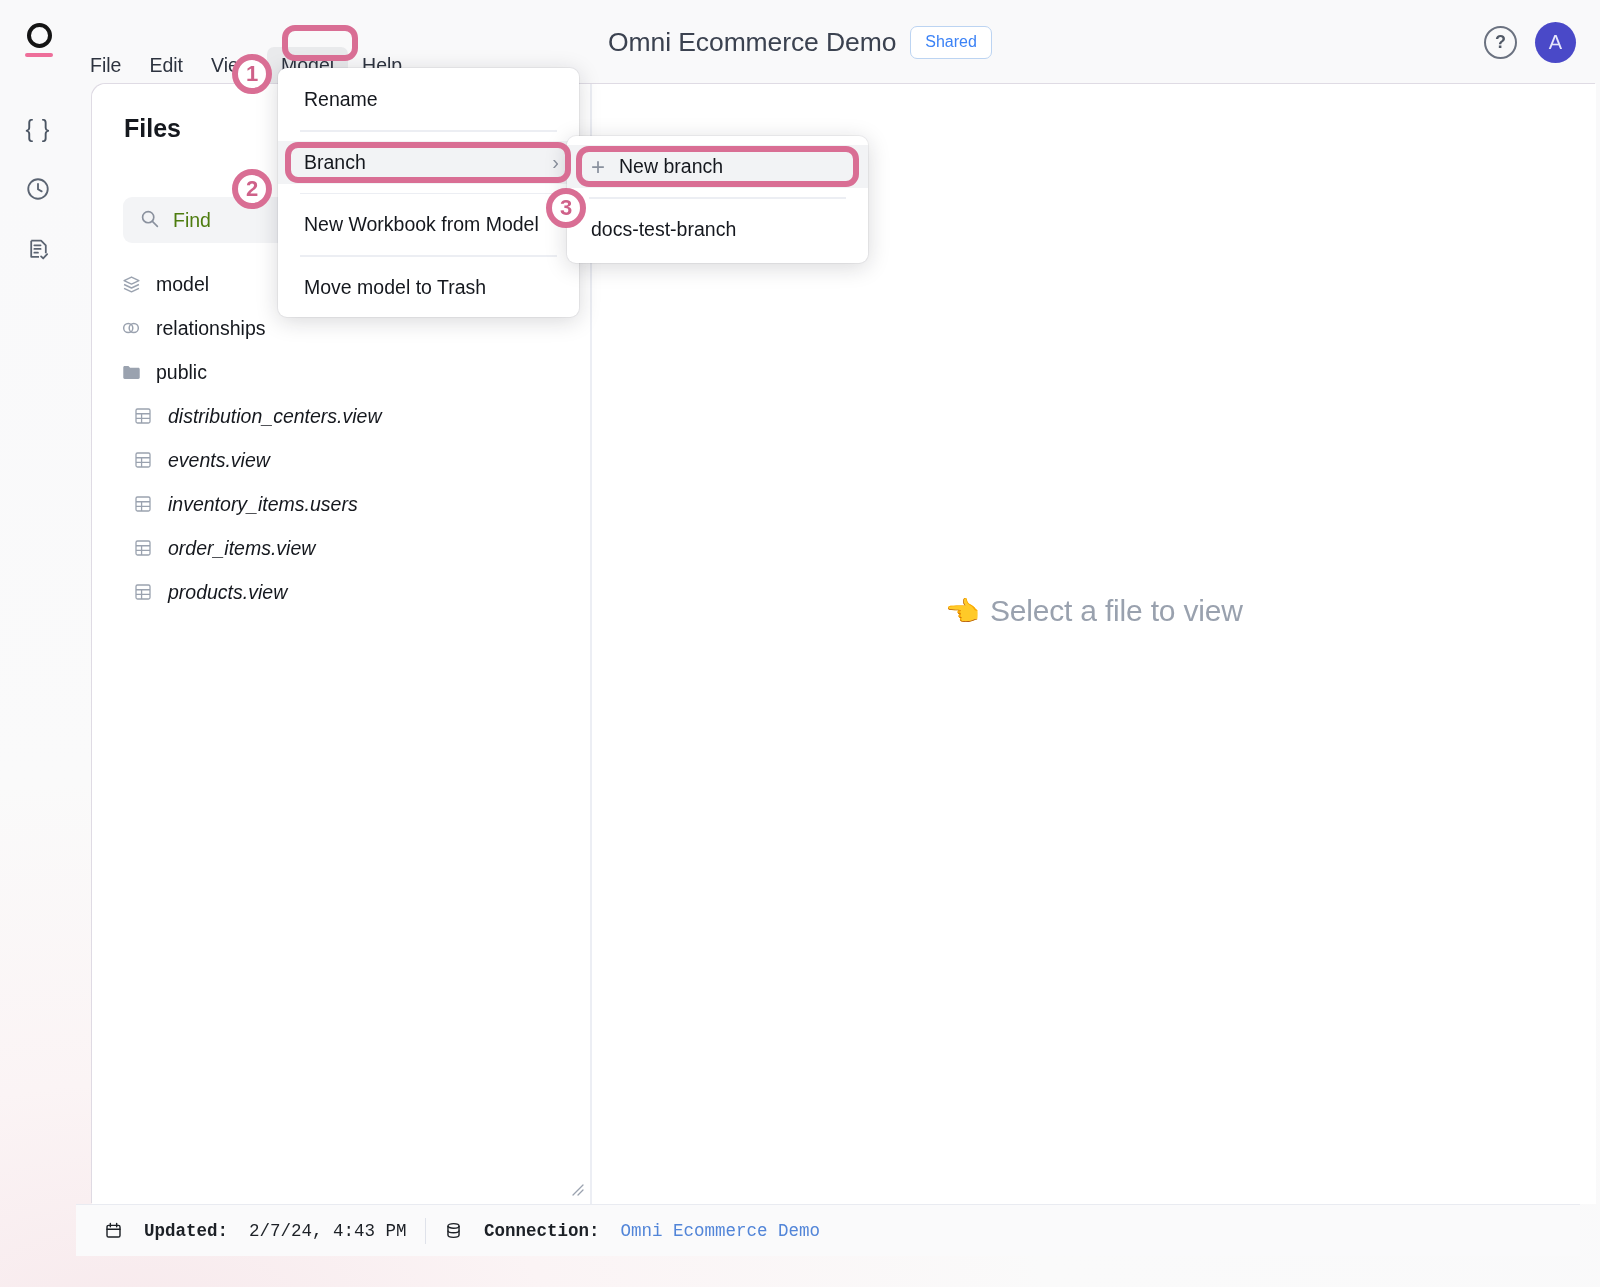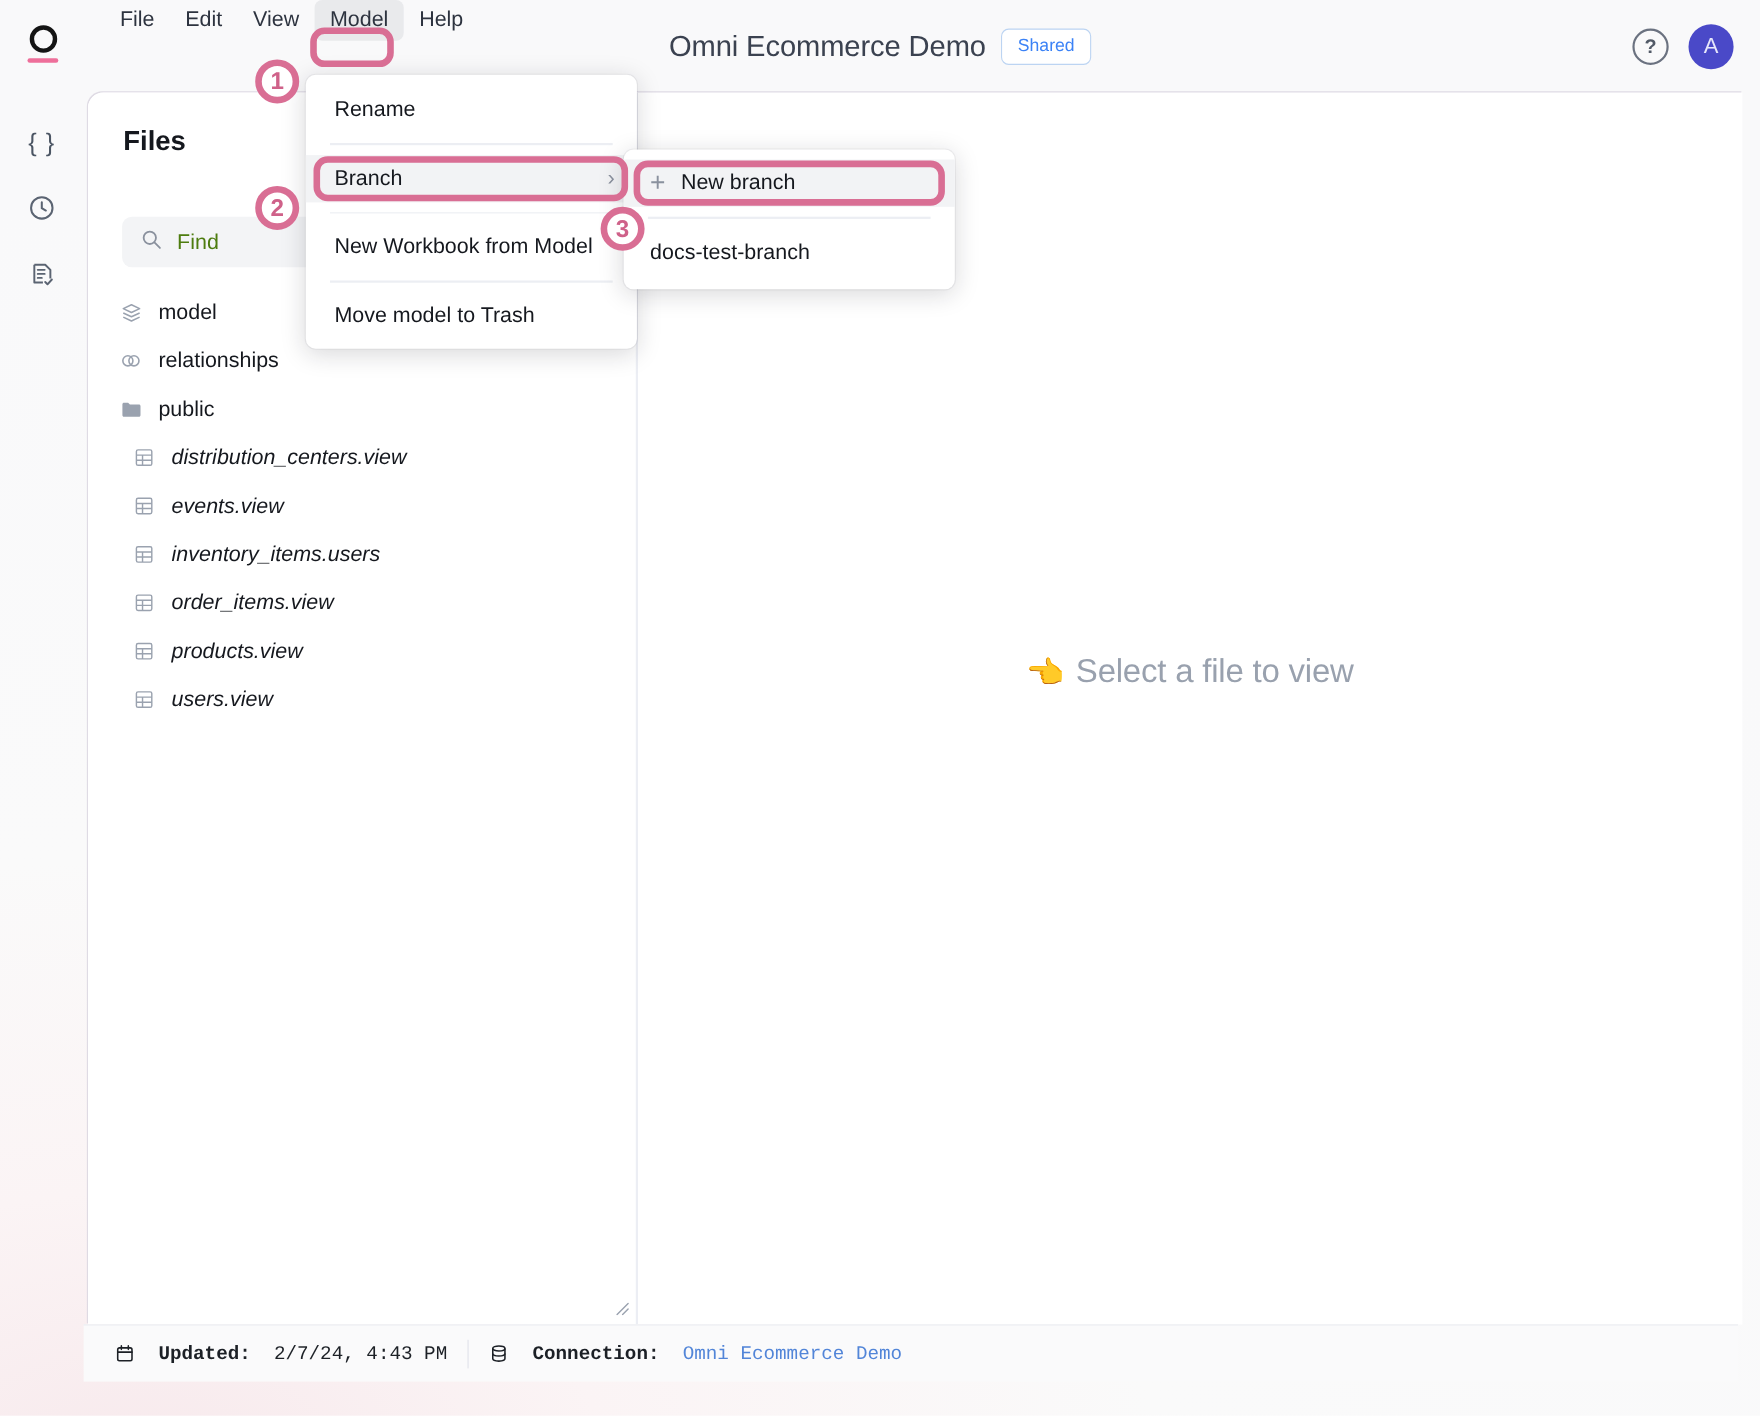--- a/index.html
+++ b/index.html
@@ -40,24 +40,24 @@
   }
   #logo .bar {
     width: 28px; height: 4px;
     background: #ee6f9a;
     border-radius: 2px;
     margin: 5px auto 0 auto;
   }
 
   #menus {
     position: absolute;
-    left: 95px; top: 0;
+    left: 76px; top: 0;
     height: 84px;
     display: flex;
-    align-items: flex-start;
+    align-items: flex-end;
     gap: 0px;
   }
   .menu-item {
     font-size: 19.5px;
     color: #2d333f;
     padding: 7px 14px;
     border-radius: 7px;
     cursor: default;
     white-space: nowrap;
   }
@@ -150,21 +150,21 @@
   .rail-braces {
     font-size: 23px;
     color: #4b5563;
     letter-spacing: 1px;
     font-family: "Liberation Sans", sans-serif;
   }
 
   
   #window {
     position: absolute;
-    left: 80px; top: 84px;
+    left: 92px; top: 84px;
     width: 1504px;
     height: 1120px;
     background: #ffffff;
     border-top-left-radius: 14px;
     box-shadow: -1px -1px 0 0 rgba(220,215,225,0.9);
     overflow: hidden;
     display: flex;
   }
 
   
@@ -502,29 +502,20 @@
       <div class="file-row lvl2">
         <span class="file-ico">
           <svg width="20" height="20" viewBox="0 0 24 24" fill="none" stroke="currentColor" stroke-width="1.55">
             <rect x="3.6" y="3.6" width="16.8" height="16.8" rx="1.8"></rect>
             <path d="M3.6 9.3h16.8M10.3 9.3v11.1M3.6 14.8h16.8"></path>
           </svg>
         </span>
         <span>products.view</span>
       </div>
 
-      <div class="file-row lvl2">
-        <span class="file-ico">
-          <svg width="20" height="20" viewBox="0 0 24 24" fill="none" stroke="currentColor" stroke-width="1.55">
-            <rect x="3.6" y="3.6" width="16.8" height="16.8" rx="1.8"></rect>
-            <path d="M3.6 9.3h16.8M10.3 9.3v11.1M3.6 14.8h16.8"></path>
-          </svg>
-        </span>
-        <span>users.view</span>
-      </div>
 
     </div>
 
     <div id="resize-handle">
       <svg width="16" height="16" viewBox="0 0 16 16" stroke="currentColor" stroke-width="1.3">
         <path d="M15 5L5 15M15 10L10 15" stroke-linecap="round"></path>
       </svg>
     </div>
   </div>
 

